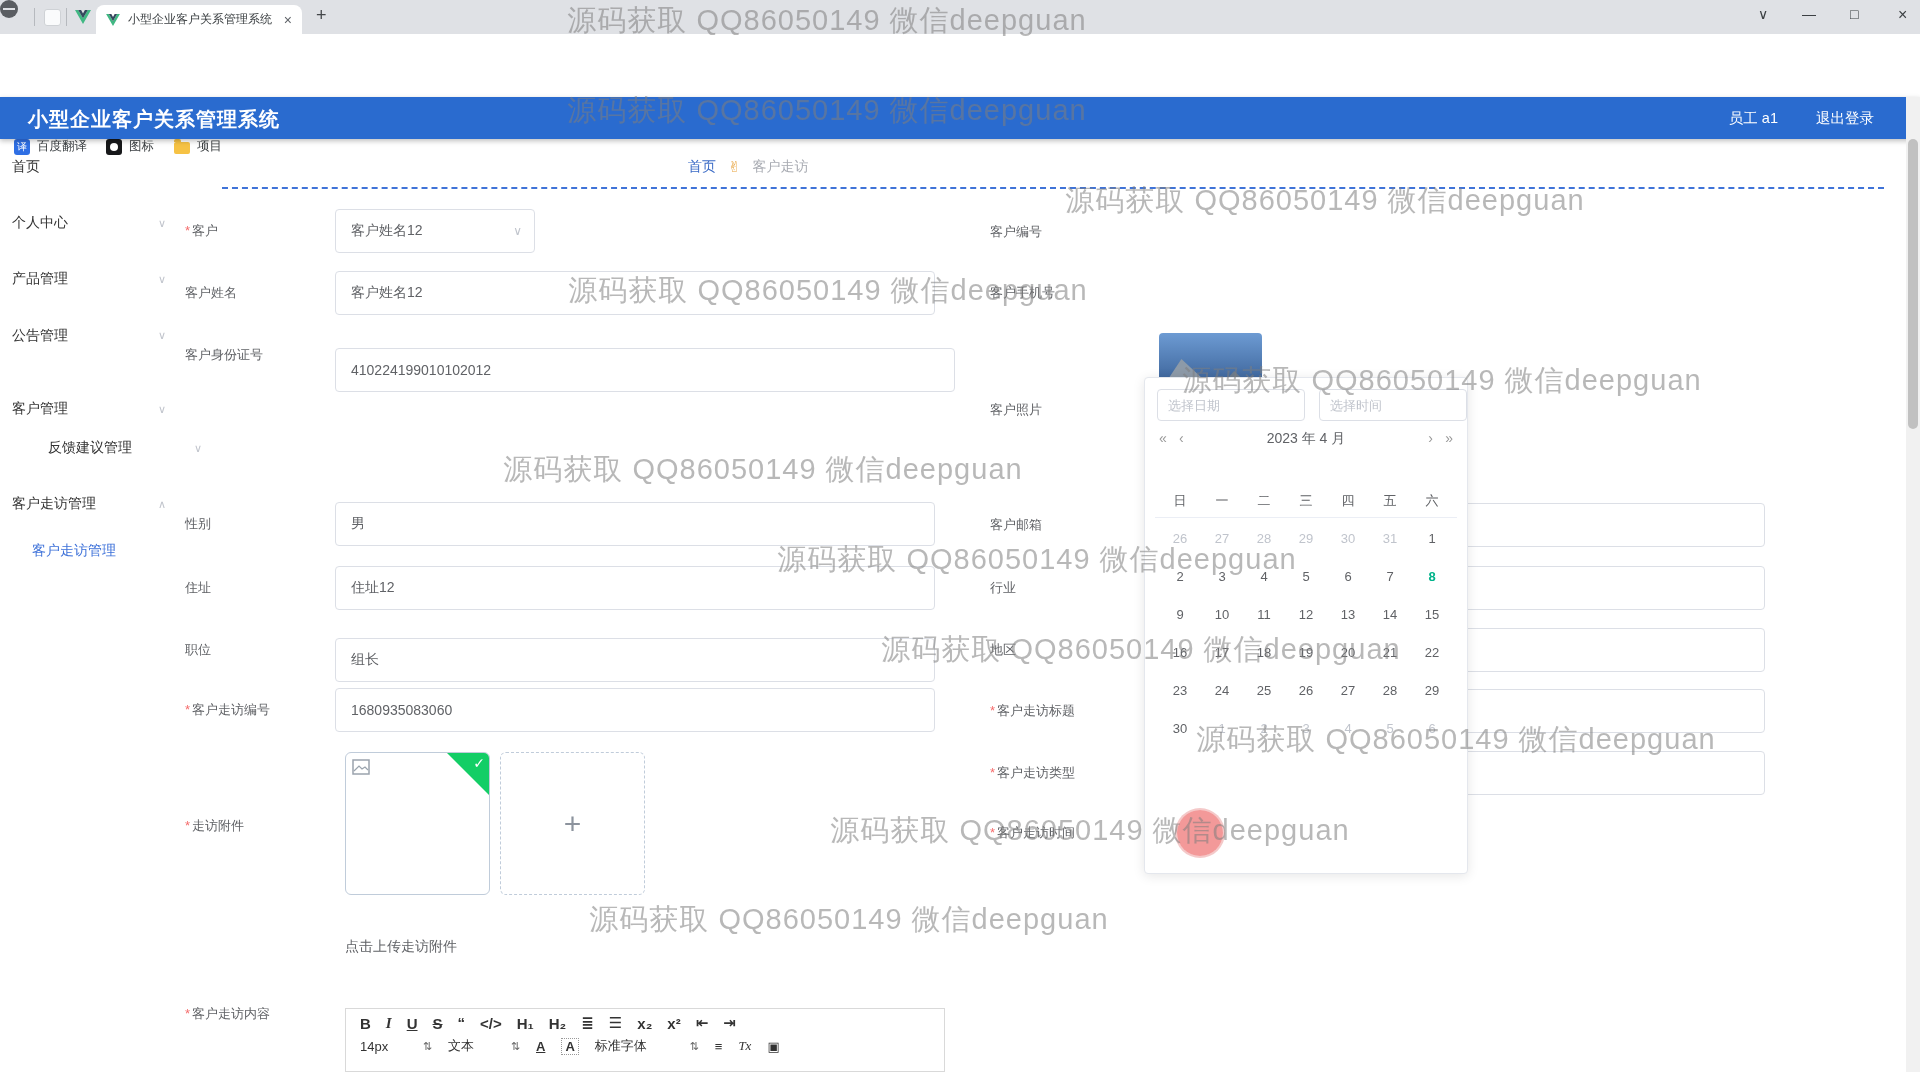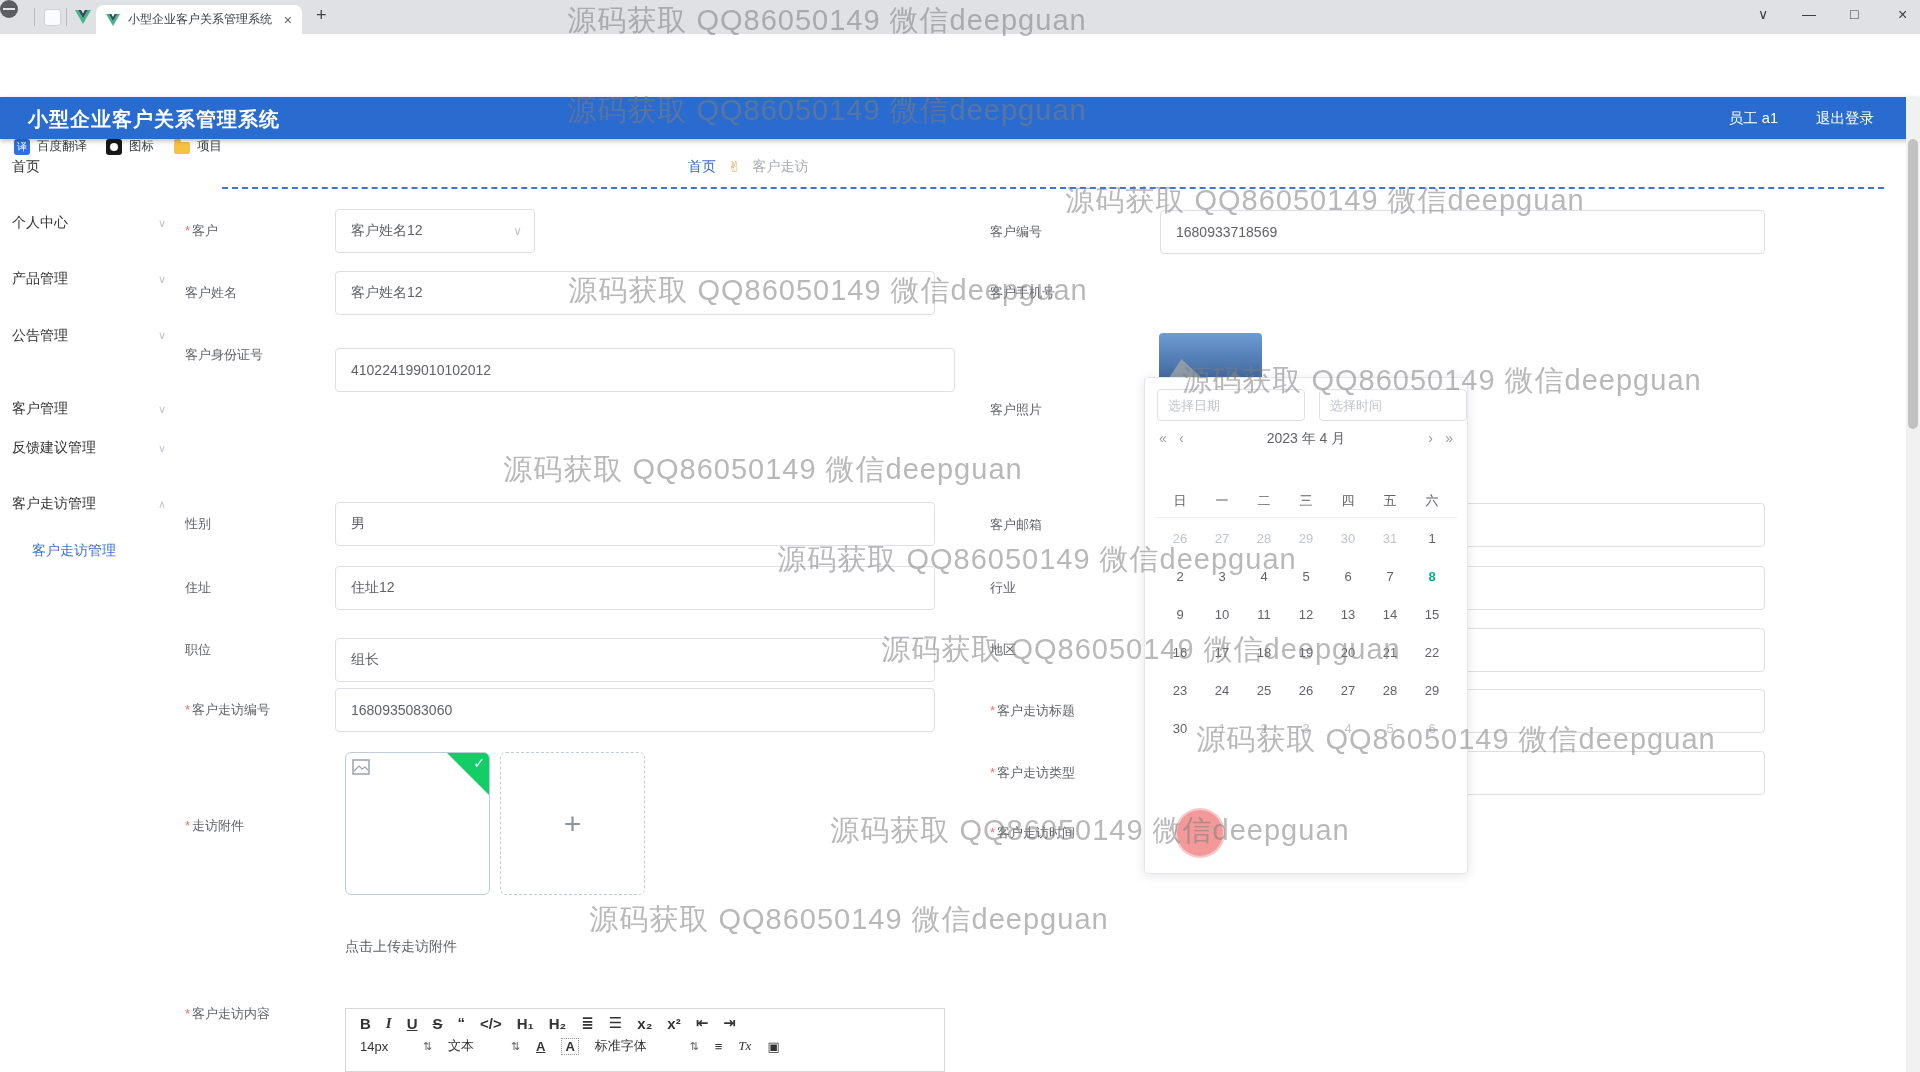--- a/index.html
+++ b/index.html
@@ -192,21 +192,21 @@
       <span class="arw">∨</span>
     </div>
     <div class="snav-item" style="top: 179.6px;">
       <span class="lbl">公告管理</span>
       <span class="arw">∨</span>
     </div>
     <div class="snav-item" style="top: 253px;">
       <span class="lbl">客户管理</span>
       <span class="arw">∨</span>
     </div>
-    <div class="snav-item" style="top: 292px;">
+    <div class="snav-item" style="top: 292px; padding-left: 36px;">
       <span class="lbl">反馈建议管理</span>
       <span class="arw">∨</span>
     </div>
     <div class="snav-item" style="top: 348.2px;">
       <span class="lbl">客户走访管理</span>
       <span class="arw">∧</span>
     </div>
   </div>
 
 <div class="crumb">
@@ -300,21 +300,20 @@
         <span class="ddarw">⇅</span>
       </span>
       <span class="tb ">≡</span>
       <span class="tb tb-i">Tx</span>
       <span class="tb ">▣</span>
     </div>
 </div>
 
 <div class="frow" style="left:990px;top:210px;width:775px">
   <div class="flab" style="width:170px">客户编号</div>
-  <input class="ipt" style="width: 605px;" value="1680933718569">
 </div>
 <div class="frow" style="left:990px;top:271px;width:775px">
   <div class="flab" style="width:170px">客户手机号</div>
 </div>
 <div class="frow" style="left:990px;top:388px;width:170px">
   <div class="flab" style="width:170px">客户照片</div>
 </div>
 <div class="photo">
   <div class="mtn"></div>
   <div class="mtn2"></div>

